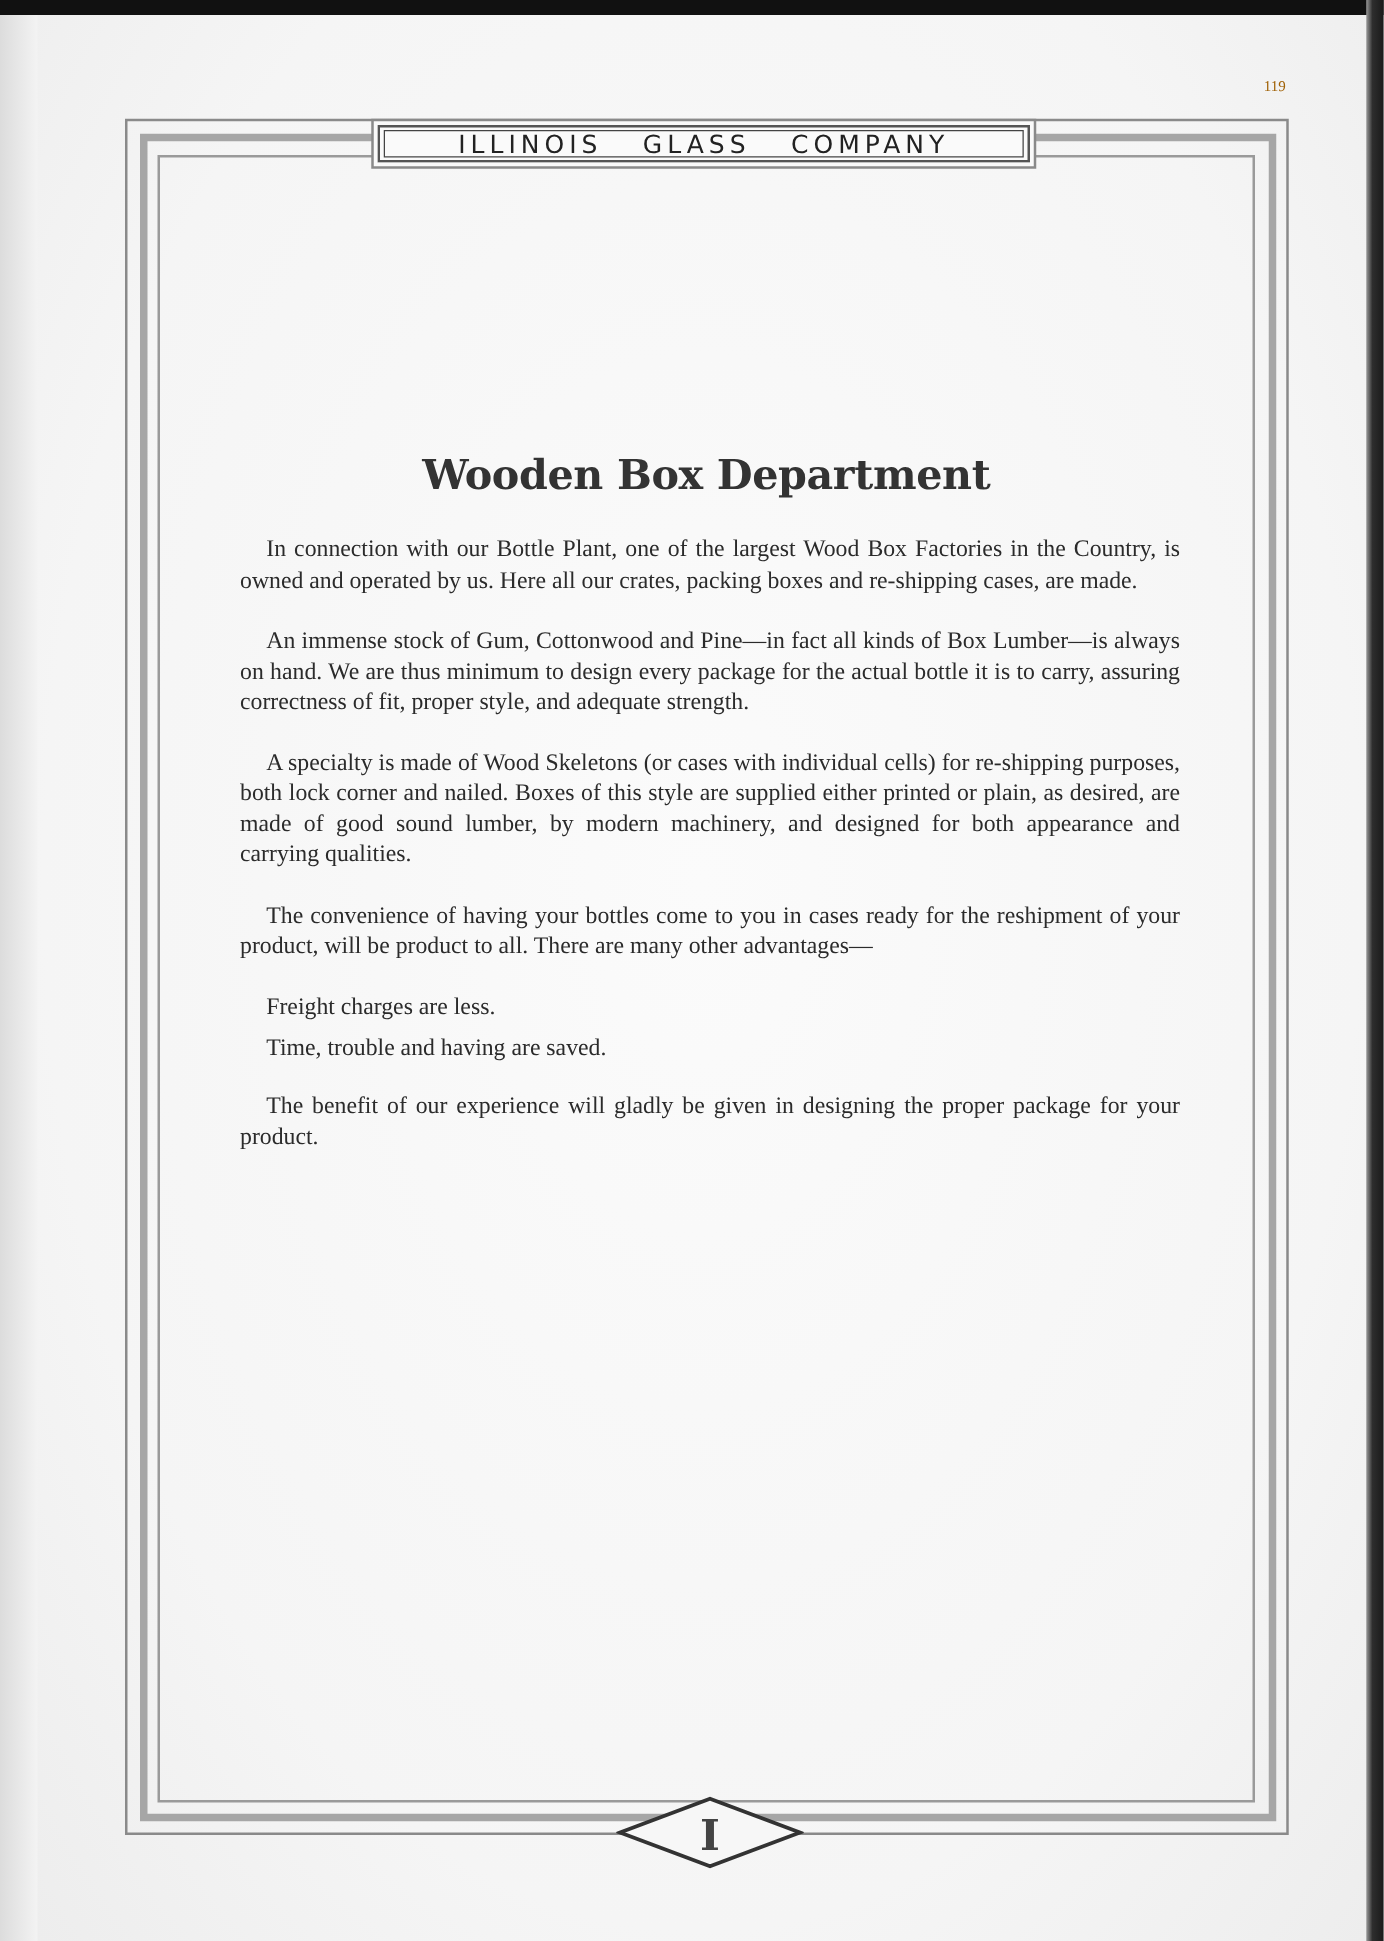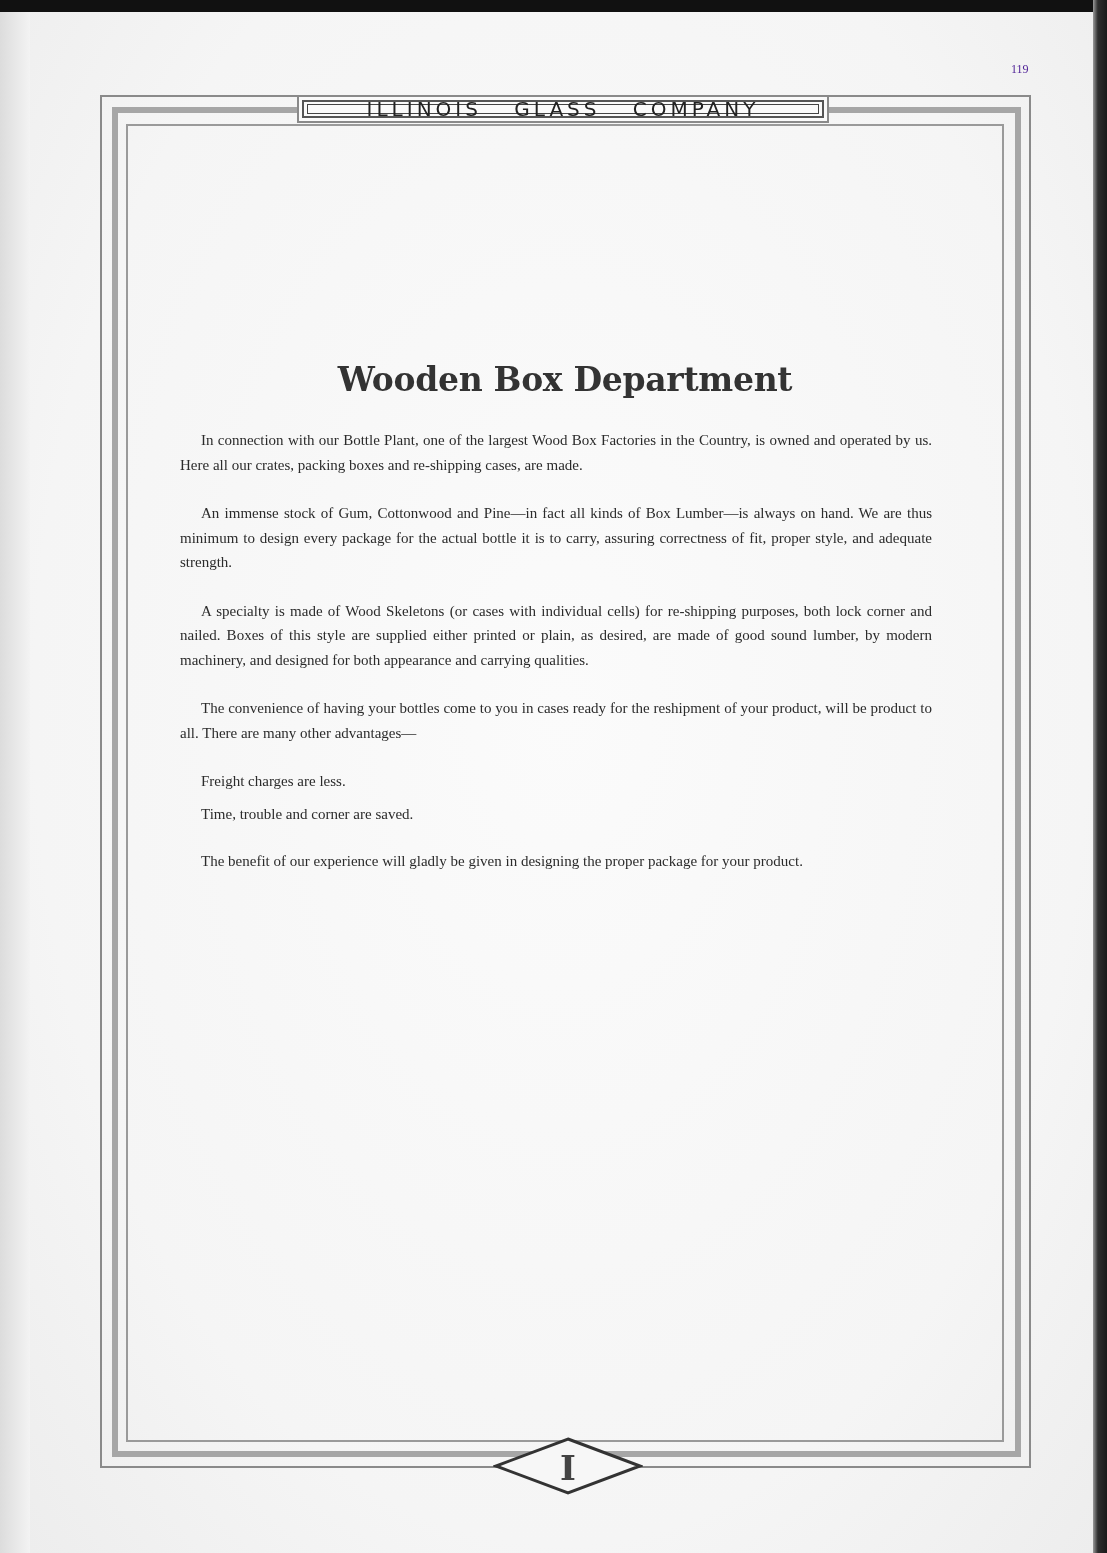--- a/index.html
+++ b/index.html
@@ -10,45 +10,45 @@
       color: #2a2a2a;
     }
     .top-bar { position: absolute; left: 0; top: 0; width: 1107px; height: 12px; background: #111; }
     .right-spine { position: absolute; right: 0; top: 0; width: 14px; height: 1553px;
       background: linear-gradient(to right, #9a9a9a 0%, #2e2e2e 35%, #1a1a1a 100%); }
     .left-shade { position: absolute; left: 0; top: 12px; width: 30px; height: 1541px;
       background: linear-gradient(to right, #dcdcdc, #ececec 70%, #f3f3f3); }
     .page { position: absolute; left: 30px; top: 12px; width: 1063px; height: 1541px;
       background: radial-gradient(ellipse at 50% 45%, #fbfbfb 0%, #f5f5f5 70%, #ededed 100%); }
 
-    .page-number { position: absolute; left: 1011px; top: 62px; font-size: 12px; color: #4c1d95; }
+    .page-number { position: absolute; left: 1011px; top: 62px; font-size: 12px; color: #a16207; }
 
     .frame-outer { position: absolute; left: 100px; top: 95px; width: 931px; height: 1373px;
       border: 2px solid #8a8a8a; box-sizing: border-box; }
     .frame-band { position: absolute; left: 112px; top: 107px; width: 909px; height: 1350px;
       border: 6px solid #a6a6a6; box-sizing: border-box; }
     .frame-inner { position: absolute; left: 126px; top: 124px; width: 878px; height: 1318px;
       border: 2px solid #9a9a9a; box-sizing: border-box; }
 
-    .header-box { position: absolute; left: 302px; top: 100px; width: 522px; height: 18px;
+    .header-box { position: absolute; left: 302px; top: 100px; width: 522px; height: 30px;
       background: #fafafa; border: 2px solid #555; box-sizing: border-box;
       outline: 3px solid #fafafa; box-shadow: 0 0 0 5px #8a8a8a;
       display: flex; align-items: center; justify-content: center; }
     .header-box-inner { position: absolute; left: 3px; top: 2px; right: 3px; bottom: 2px;
       border: 1px solid #444; }
     .company-name { position: relative; font-family: "DejaVu Sans", "Liberation Sans", sans-serif;
       font-size: 20px; letter-spacing: 4px; word-spacing: 22px; color: #222; font-weight: normal;
       line-height: 1; }
 
     .title { position: absolute; left: 0; top: 338px; width: 1130px; text-align: center;
       font-family: "DejaVu Serif", "Liberation Serif", serif; font-weight: bold;
       font-size: 33px; color: #333; letter-spacing: -0.3px; }
 
-    .body { position: absolute; left: 180px; top: 428px; width: 752px;
-      font-size: 15px; line-height: 24.5px; color: #2b2b2b; text-align: justify; }
+    .body { position: absolute; left: 192px; top: 428px; width: 752px;
+      font-size: 19px; line-height: 24.5px; color: #2b2b2b; text-align: justify; }
     .para { margin: 0 0 24px 0; text-indent: 21px; }
     .para.last-line-left { text-align-last: left; }
     .advantages { margin: 0 0 22px 0; padding: 0; list-style: none; }
     .advantages li { margin: 0 0 8.5px 21px; line-height: 24.5px; }
 
     .footer-diamond { position: absolute; left: 493px; top: 1436px; width: 150px; height: 60px; }
   </style>
 </head>
 <body>
 
@@ -71,21 +71,21 @@
 <h1 class="title">Wooden Box Department</h1>
 
 <div class="body">
   <p class="para">In connection with our Bottle Plant, one of the largest Wood Box Factories in the Country, is owned and operated by us.  Here all our crates, packing boxes and re-shipping cases, are made.</p>
   <p class="para">An immense stock of Gum, Cottonwood and Pine—in fact all kinds of Box Lumber—is always on hand.  We are thus minimum to design every package for the actual bottle it is to carry, assuring correctness of fit, proper style, and adequate strength.</p>
   <p class="para">A specialty is made of Wood Skeletons (or cases with individual cells) for re-shipping purposes, both lock corner and nailed.  Boxes of this style are supplied either printed or plain, as desired, are made of good sound lumber, by modern machinery, and designed for both appearance and carrying qualities.</p>
   <p class="para">The convenience of having your bottles come to you in cases ready for the reshipment of your product, will be product to all.  There are many other advantages—</p>
 
   <ul class="advantages">
     <li>Freight charges are less.</li>
-    <li>Time, trouble and corner are saved.</li>
+    <li>Time, trouble and having are saved.</li>
   </ul>
 
   <p class="para last-line-left">The benefit of our experience will gladly be given in designing the proper package for your product.</p>
 </div>
 
 <svg class="footer-diamond" viewBox="0 0 150 60" xmlns="http://www.w3.org/2000/svg">
   <polygon points="75,3 147,30 75,57 3,30" fill="#f7f7f7" stroke="#333" stroke-width="3"></polygon>
   <text x="75" y="44" text-anchor="middle" font-family="DejaVu Serif, serif" font-weight="bold" font-size="34" fill="#444">I</text>
 </svg>
 

